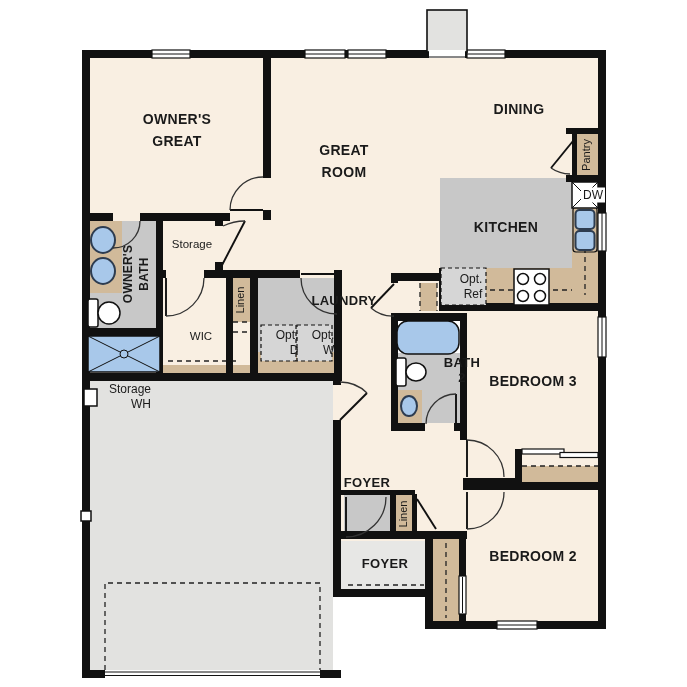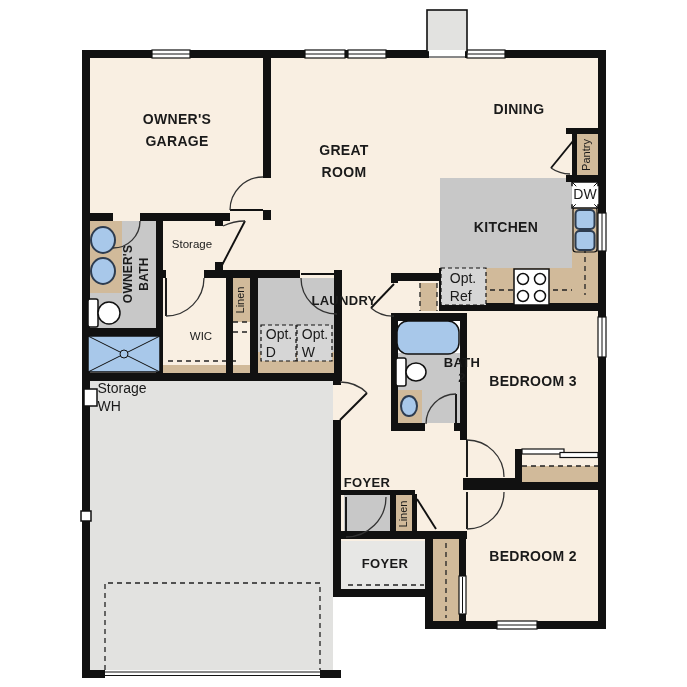--- a/index.html
+++ b/index.html
@@ -35,22 +35,22 @@
   .dash{fill:none;stroke:#222;stroke-width:1.3;stroke-dasharray:5 4;}
   .optbox{fill:#d6d6d6;stroke:#111;stroke-width:1.2;stroke-dasharray:4 3;}
   .xline{stroke:#111;stroke-width:1;}
 
   .lbl{position:absolute;transform:translate(-50%,-50%);white-space:pre-line;text-align:center;
        font-weight:bold;font-size:14px;line-height:1.55;letter-spacing:.3px;}
   .lbl-md{position:absolute;transform:translate(-50%,-50%);white-space:pre-line;text-align:center;
        font-weight:bold;font-size:13px;line-height:1.15;letter-spacing:.3px;}
   .lbl-sm{position:absolute;transform:translate(-50%,-50%);white-space:pre-line;text-align:center;
        font-weight:normal;font-size:11.5px;line-height:1.2;}
-  .lbl-xs{position:absolute;transform:translate(-50%,-50%);white-space:pre-line;text-align:left;
-       font-weight:normal;font-size:14px;line-height:1.25;}
+  .lbl-xs{position:absolute;transform:translate(-50%,-50%);white-space:pre-line;text-align:right;
+       font-weight:normal;font-size:12px;line-height:1.25;margin-left:8px;}
   .rot{transform:translate(-50%,-50%) rotate(-90deg);}
   .rot-b{position:absolute;white-space:pre-line;text-align:center;font-weight:bold;font-size:12px;
        line-height:1.3;letter-spacing:.2px;transform:translate(-50%,-50%) rotate(-90deg);}
   .lbl-dw{background:#fff;padding:0 2px;}
 </style>
 </head>
 <body>
 
 <div id="plan">
 <svg width="687" height="687" viewBox="0 0 687 687">
@@ -228,21 +228,21 @@
     <path class="door" d="M467,440 A37,37 0 0 1 504,477"></path>
     <line class="leaf" x1="467" y1="492" x2="467" y2="529"></line>
     <path class="door" d="M467,529 A37,37 0 0 0 504,492"></path>
     <line class="leaf" x1="346" y1="497" x2="346" y2="535"></line>
     <path class="door" d="M386,497 A40,40 0 0 1 346,537"></path>
     <line class="leaf" x1="417" y1="499" x2="436" y2="529"></line>
   </g>
 </svg>
 
   <div class="lbl" style="left:177px;top:131px;">OWNER'S
-GARAGE</div>
+GREAT</div>
   <div class="lbl" style="left:344px;top:162px;">GREAT
 ROOM</div>
   <div class="lbl" style="left:519px;top:110px;">DINING</div>
   <div class="lbl" style="left:506px;top:228px;">KITCHEN</div>
   <div class="lbl" style="left:533px;top:382px;text-align:center;">BEDROOM 3</div>
   <div class="lbl" style="left:533px;top:557px;">BEDROOM 2</div>
   <div class="lbl-md" style="left:296px;top:301px;margin-left:48px;">LAUNDRY</div>
   <div class="lbl-md" style="left:462px;top:371px;">BATH
 2</div>
   <div class="lbl-md" style="left:367px;top:483px;">FOYER</div>

